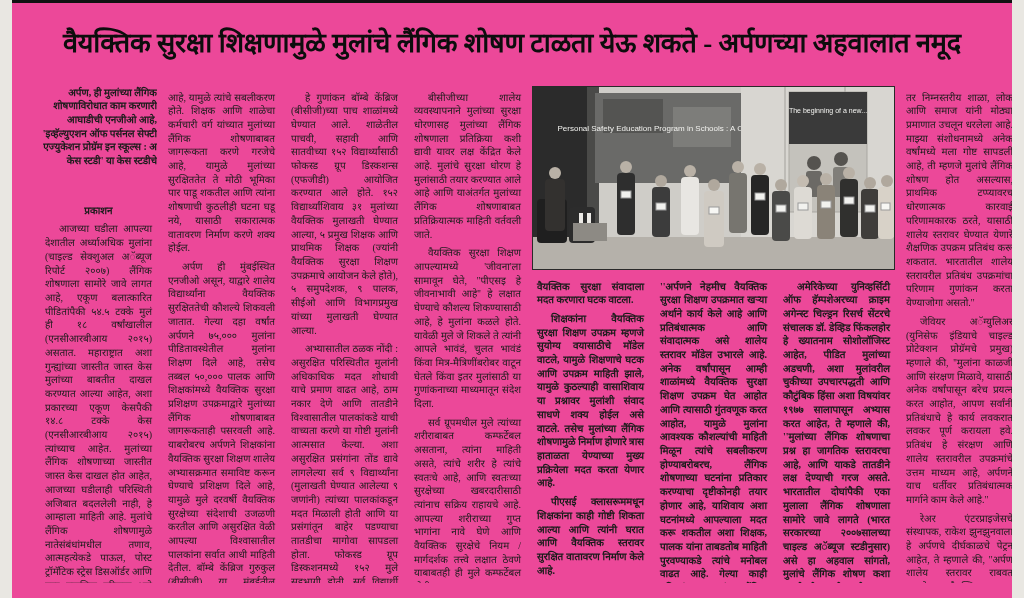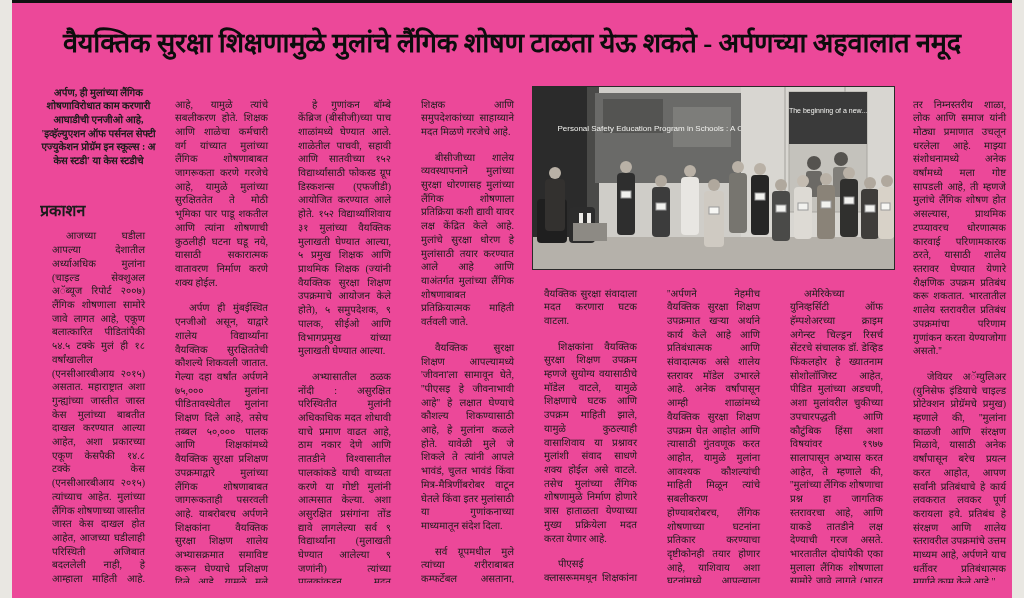--- a/index.html
+++ b/index.html
@@ -14,34 +14,34 @@
     padding:6px 14px 4px 14px;color:#0d0d0d;letter-spacing:-0.2px;
     white-space:nowrap;overflow:hidden;
   }
   .body-grid{
     display:flex;gap:6px;padding:4px 26px 0 28px;align-items:flex-start;
   }
   .col{
     width:117px;flex:0 0 auto;height:497px;overflow:hidden;
     font-size:10px;line-height:13.7px;text-align:justify;
   }
-  .col p.par{margin:12px;text-indent:14px;}
+  .col p.par{margin:5px;text-indent:14px;}
   .col p.par.cont{text-indent:0;}
   .intro{
-    font-weight:bold;text-align:center;font-size:10px;line-height:13.7px;
+    font-weight:bold;text-align:right;font-size:10px;line-height:13.7px;
     margin-bottom:10px;
   }
-  .pub-label{font-weight:bold;font-size:16px;line-height:13.7px;margin-bottom:1px;margin-top:36px;}
+  .pub-label{font-weight:bold;text-align:center;font-size:10px;line-height:13.7px;margin-bottom:1px;margin-top:36px;}
   .photo-group{width:363px;flex:0 0 auto;}
   .photo-frame{
     width:363px;height:184px;border:1px solid #2a2a2a;box-sizing:border-box;
     background:#cfcdc8;margin-bottom:5px;
   }
   .photo-cols{display:flex;gap:6px;}
-  .photo-cols .col{height:308px;}
+  .photo-cols .col{height:308px;font-weight:bold;}
   svg text{font-family:"Liberation Sans","DejaVu Sans",sans-serif;}
 </style>
 </head>
 <body>
 
 <div class="page">
   <div class="top-rule"></div>
   <h1 class="headline">वैयक्तिक सुरक्षा शिक्षणामुळे मुलांचे लैंगिक शोषण टाळता येऊ शकते - अर्पणच्या अहवालात नमूद</h1>
 
   <div class="body-grid">
@@ -56,21 +56,20 @@
 
     <div class="col">
         <p class="par cont">आहे, यामुळे त्यांचे सबलीकरण होते. शिक्षक आणि शाळेचा कर्मचारी वर्ग यांच्यात मुलांच्या लैंगिक शोषणाबाबत जागरूकता करणे गरजेचे आहे, यामुळे मुलांच्या सुरक्षिततेत ते मोठी भूमिका पार पाडू शकतील आणि त्यांना शोषणाची कुठलीही घटना घडू नये, यासाठी सकारात्मक वातावरण निर्माण करणे शक्य होईल.</p>
         <p class="par">अर्पण ही मुंबईस्थित एनजीओ असून, याद्वारे शालेय विद्यार्थ्यांना वैयक्तिक सुरक्षिततेची कौशल्ये शिकवली जातात. गेल्या दहा वर्षांत अर्पणने ७५,००० मुलांना पीडितावस्थेतील मुलांना शिक्षण दिले आहे, तसेच तब्बल ५०,००० पालक आणि शिक्षकांमध्ये वैयक्तिक सुरक्षा प्रशिक्षण उपक्रमाद्वारे मुलांच्या लैंगिक शोषणाबाबत जागरूकताही पसरवली आहे. याबरोबरच अर्पणने शिक्षकांना वैयक्तिक सुरक्षा शिक्षण शालेय अभ्यासक्रमात समाविष्ट करून घेण्याचे प्रशिक्षण दिले आहे, यामुळे मुले दरवर्षी वैयक्तिक सुरक्षेच्या संदेशाची उजळणी करतील आणि असुरक्षित वेळी आपल्या विश्वासातील पालकांना सर्वात आधी माहिती देतील. बॉम्बे केंब्रिज गुरुकुल (बीसीजी) या मुंबईतील शाळांनी वैयक्तिक सुरक्षा शिक्षण (पीएसइ) उपक्रम २०१० सालापासून शालेय अभ्यासक्रमात समाविष्ट करून घेतला आहे, यासाठी त्यांना अर्पणमधून प्रशिक्षण देण्यात आले होते.</p>
       </div>
     <div class="col">
         <p class="par">हे गुणांकन बॉम्बे केंब्रिज (बीसीजी)च्या पाच शाळांमध्ये घेण्यात आले. शाळेतील पाचवी, सहावी आणि सातवीच्या १५२ विद्यार्थ्यांसाठी फोकस्ड ग्रूप डिस्कशन्स (एफजीडी) आयोजित करण्यात आले होते. १५२ विद्यार्थ्यांशिवाय ३१ मुलांच्या वैयक्तिक मुलाखती घेण्यात आल्या, ५ प्रमुख शिक्षक आणि प्राथमिक शिक्षक (ज्यांनी वैयक्तिक सुरक्षा शिक्षण उपक्रमाचे आयोजन केले होते), ५ समुपदेशक, ९ पालक, सीईओ आणि विभागप्रमुख यांच्या मुलाखती घेण्यात आल्या.</p>
         <p class="par">अभ्यासातील ठळक नोंदी : असुरक्षित परिस्थितीत मुलांनी अधिकाधिक मदत शोधावी याचे प्रमाण वाढत आहे, ठाम नकार देणे आणि तातडीने विश्वासातील पालकांकडे याची वाच्यता करणे या गोष्टी मुलांनी आत्मसात केल्या. अशा असुरक्षित प्रसंगांना तोंड द्यावे लागलेल्या सर्व ९ विद्यार्थ्यांना (मुलाखती घेण्यात आलेल्या ९ जणांनी) त्यांच्या पालकांकडून मदत मिळाली होती आणि या प्रसंगांतून बाहेर पडण्याचा तातडीचा मागोवा सापडला होता. फोकस्ड ग्रूप डिस्कशनमध्ये १५२ मुले सहभागी होती, सर्व विद्यार्थी तातडीने प्रतिक्रिया देणे, अंतर्गत उपाययोजना करणे आणि अनपेक्षित परिस्थितीसाठी दीर्घकालीन उपाययोजना शोधणे यासाठी सक्षम होती. मुलांच्या दृष्टीकोनातून ठाम नकाराचे कौशल्य आणि पालक,</p>
       </div>
     <div class="col">
-        <p class="par cont">शिक्षक आणि समुपदेशकांच्या साहाय्याने मदत मिळणे गरजेचे आहे.</p>
         <p class="par">बीसीजीच्या शालेय व्यवस्थापनाने मुलांच्या सुरक्षा धोरणासह मुलांच्या लैंगिक शोषणाला प्रतिक्रिया कशी द्यावी यावर लक्ष केंद्रित केले आहे. मुलांचे सुरक्षा धोरण हे मुलांसाठी तयार करण्यात आले आहे आणि याअंतर्गत मुलांच्या लैंगिक शोषणाबाबत प्रतिक्रियात्मक माहिती वर्तवली जाते.</p>
         <p class="par">वैयक्तिक सुरक्षा शिक्षण आपल्यामध्ये 'जीवना'ला सामावून घेते, ''पीएसइ हे जीवनाभावी आहे'' हे लक्षात घेण्याचे कौशल्य शिकण्यासाठी आहे, हे मुलांना कळले होते. यावेळी मुले जे शिकले ते त्यांनी आपले भावंडं, चुलत भावंडं किंवा मित्र-मैत्रिणींबरोबर वाटून घेतले किंवा इतर मुलांसाठी या गुणांकनाच्या माध्यमातून संदेश दिला.</p>
         <p class="par">सर्व ग्रूपमधील मुले त्यांच्या शरीराबाबत कम्फर्टेबल असताना, त्यांना माहिती असते, त्यांचे शरीर हे त्यांचे स्वतःचे आहे, आणि स्वतःच्या सुरक्षेच्या खबरदारीसाठी त्यांनाच सक्रिय राहायचे आहे. आपल्या शरीराच्या गुप्त भागांना नावे घेणे आणि वैयक्तिक सुरक्षेचे नियम / मार्गदर्शक तत्त्वे लक्षात ठेवणे याबाबतही ही मुले कम्फर्टेबल होती.</p>
         <p class="par">वैयक्तिक सुरक्षा शिक्षण उपक्रम पालकांना योग्य वयासाठी, गरजेचा आणि पुरेसा वाटला, पालक या उपक्रमातील संहिता आणि एकूण माहितीसाठी कम्फर्टेबल होते, त्यांना वैयक्तिक सुरक्षा उपक्रम हा मुलांच्या</p>
       </div>
 
     <div class="photo-group">
       <div class="photo-frame">
         <svg width="361" height="182" viewBox="0 0 361 182">
 

